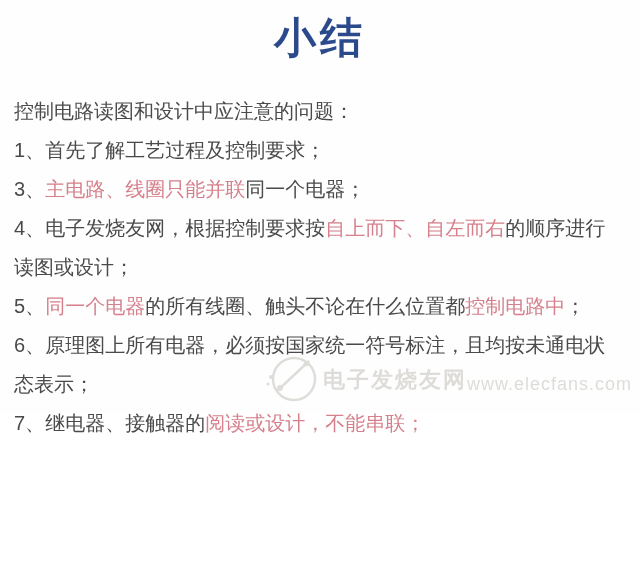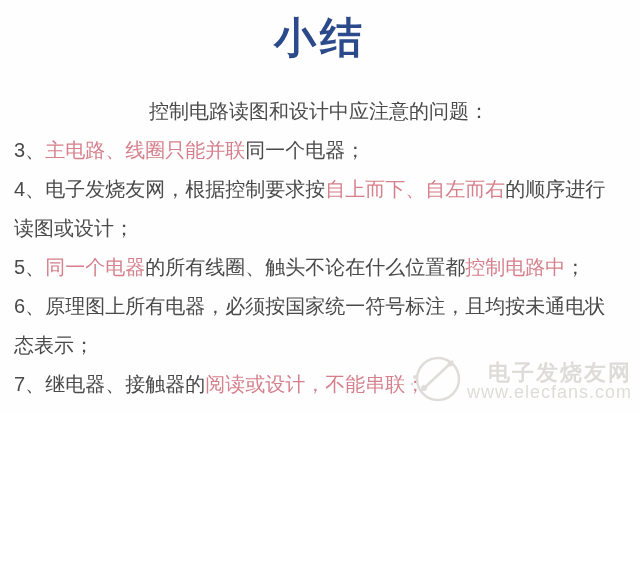--- a/index.html
+++ b/index.html
@@ -25,34 +25,34 @@
   .content {
     padding: 28px 16px 0 14px; 
   }
   .content p {
     margin: 0;
     font-size: 20px;
     line-height: 39px;
     color: var(--body, #4a4a4a);
     letter-spacing: 0;
   }
-  .heading { color: var(--accent, #d5808c); text-align: center; }
+  .heading { color: var(--accent, #d5808c); }
   .a { color: var(--accent, #d5808c); }
   .watermark {
     position: absolute;
     right: 8px;
     bottom: 4px;
     display: flex;
     align-items: center;
     color: var(--wm, #dbd9d5);
     text-shadow: 1px 1px 0 #ffffff;
     opacity: 0.9;
   }
   .wm-logo { flex: 0 0 auto; margin-right: 4px; }
-  .wm-textcol { display: flex; flex-direction: column; align-items: flex-end; }
+  .wm-textcol { display: flex; flex-direction: row; align-items: flex-end; }
   .wm-cn {
     font-size: 22px;
     font-weight: 700;
     letter-spacing: 2px;
     line-height: 24px;
   }
   .wm-url {
     font-size: 18px;
     font-weight: 400;
     letter-spacing: 1px;
@@ -62,20 +62,21 @@
 </head>
 <body>
 
 <div class="page">
 
   <h1 class="title">小结</h1>
 
   <div class="content">
     <p class="heading">控制电路读图和设计中应注意的问题：</p>
 
+    <p class="item"><span>1、</span><span>首先了解工艺过程及控制要求；</span></p>
 
 
     <p class="item"><span>3、</span><span class="a">主电路、线圈只能并联</span><span>同一个电器；</span></p>
 
     <p class="item"><span>4、</span><span>电子发烧友网，根据控制要求按</span><span class="a">自上而下、自左而右</span><span>的顺序进行读图或设计；</span></p>
 
     <p class="item"><span>5、</span><span class="a">同一个电器</span><span>的所有线圈、触头不论在什么位置都</span><span class="a">控制电路中</span><span>；</span></p>
 
     <p class="item"><span>6、</span><span>原理图上所有电器，必须按国家统一符号标注，且均按未通电状态表示；</span></p>
 

